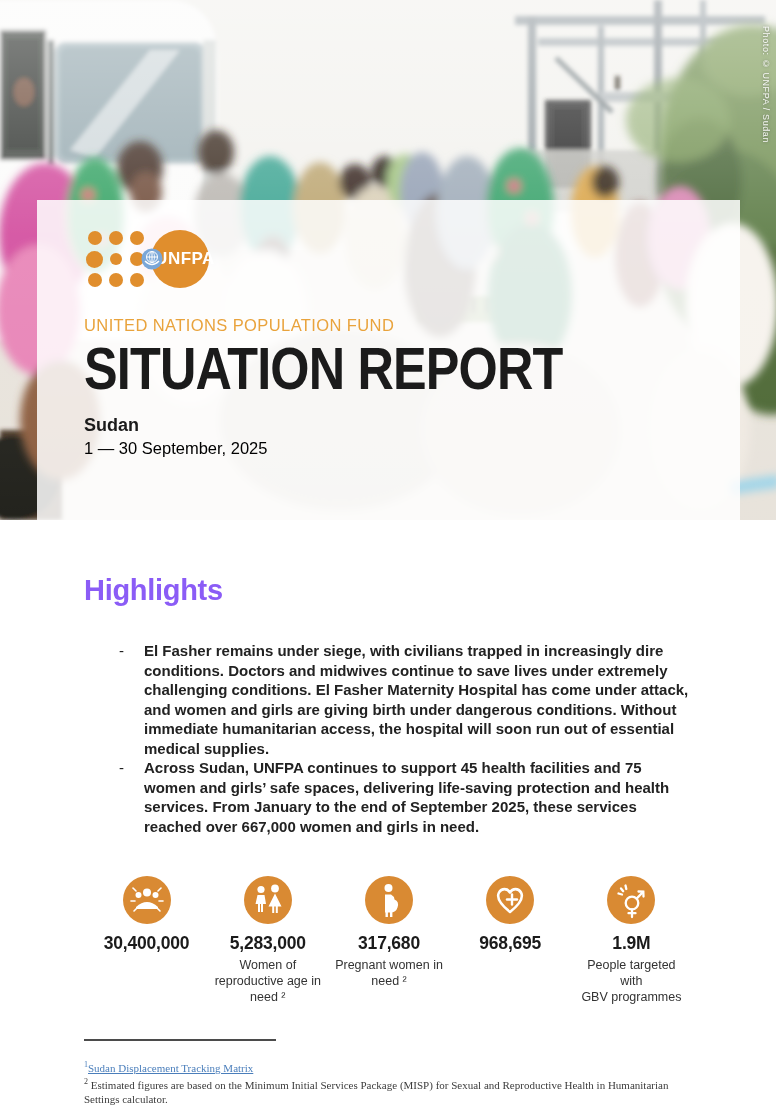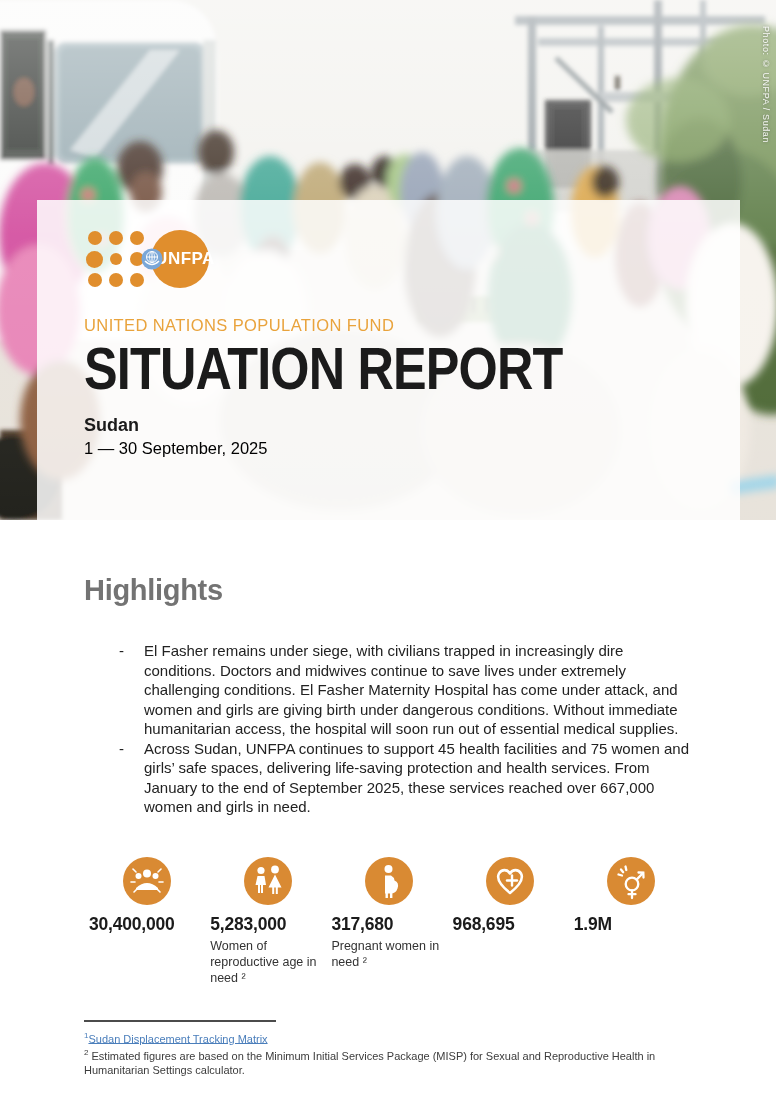--- a/index.html
+++ b/index.html
@@ -42,37 +42,37 @@
   }
   .report-title{
     margin-top:4px;font-size:60px;font-weight:bold;color:#1b1b1b;letter-spacing:-1px;
     transform:scaleX(.84);transform-origin:left center;white-space:nowrap;line-height:1.0;
   }
   .country{margin-top:16px;font-size:18px;font-weight:bold;color:#1b1b1b;}
   .date-range{margin-top:3px;font-size:16.5px;color:#000000;}
   
   .content{position:relative;background:#fff;}
   .highlights-heading{
-    margin:54px 0 0 84px;font-size:29px;font-weight:bold;color:#737373;letter-spacing:-.3px;
+    margin:54px 0 0 84px;font-size:29px;font-weight:bold;color:#8b5cf6;letter-spacing:-.3px;
   }
   .bullets{margin:34px 0 0 119px;width:574px;}
   .bullet{display:flex;font-size:15px;line-height:19.5px;color:#222;}
   .bullet .dash{width:25px;flex:0 0 25px;}
-  .bullet .btext{flex:1;}
+  .bullet .btext{flex:1;font-weight:bold;}
   .stats{display:flex;margin:40px 0 0 86px;width:606px;}
-  .stat{flex:1 1 0;text-align:left;padding:0 3px;}
+  .stat{flex:1 1 0;text-align:center;padding:0 3px;}
   .stat-icon{
     width:48px;height:48px;border-radius:50%;background:#D98A33;margin:0 auto;
     display:flex;align-items:center;justify-content:center;
   }
   .stat-icon svg{display:block;}
   .stat-value{margin-top:9px;font-size:17.5px;font-weight:bold;color:#1b1b1b;letter-spacing:-.2px;}
   .stat-label{margin-top:3px;font-size:12.5px;line-height:16px;color:#333;white-space:pre-line;}
   .footnote-rule{margin:34px 0 0 84px;width:192px;border-top:2px solid #4b4b4b;}
-  .footnotes{margin:7px 0 0 84px;font-size:11px;line-height:14.5px;color:#3c3c3c;width:620px;}
+  .footnotes{margin:17px 0 0 84px;font-size:11px;line-height:14.5px;color:#3c3c3c;width:620px;font-family:Liberation Serif, serif;}
   .footnotes sup{font-size:8px;}
   .fn-link{color:#4A7EBB;text-decoration:underline;}
   .fn1 sup{color:#4A7EBB;}
 </style>
 </head>
 <body>
 
 <div class="hero">
   <svg class="photo" width="776" height="520" viewBox="0 0 776 520">
     <defs>
@@ -314,20 +314,23 @@
             <polyline points="31.5,15.5 36.3,15.7 36.5,20.5"></polyline>
             <line x1="25" y1="33.3" x2="25" y2="41"></line>
             <line x1="21.5" y1="37.2" x2="28.5" y2="37.2"></line>
             <line x1="14" y1="12.5" x2="16.2" y2="15.2"></line>
             <line x1="18.5" y1="9.5" x2="19.3" y2="13"></line>
             <line x1="11.5" y1="17.5" x2="15" y2="18.5"></line>
           </g>
         </svg>
       </div>
       <div class="stat-value">1.9M</div>
+      <div class="stat-label">People targeted
+with
+GBV programmes</div>
     </div>
 
   </div>
 
   <div class="footnote-rule"></div>
   <div class="footnotes">
     <div class="fn1"><sup>1</sup><a href="#" class="fn-link">Sudan Displacement Tracking Matrix</a></div>
     <div class="fn2"><sup>2</sup><span> Estimated figures are based on the Minimum Initial Services Package (MISP) for Sexual and Reproductive Health in Humanitarian Settings calculator.</span></div>
   </div>
 </div>

